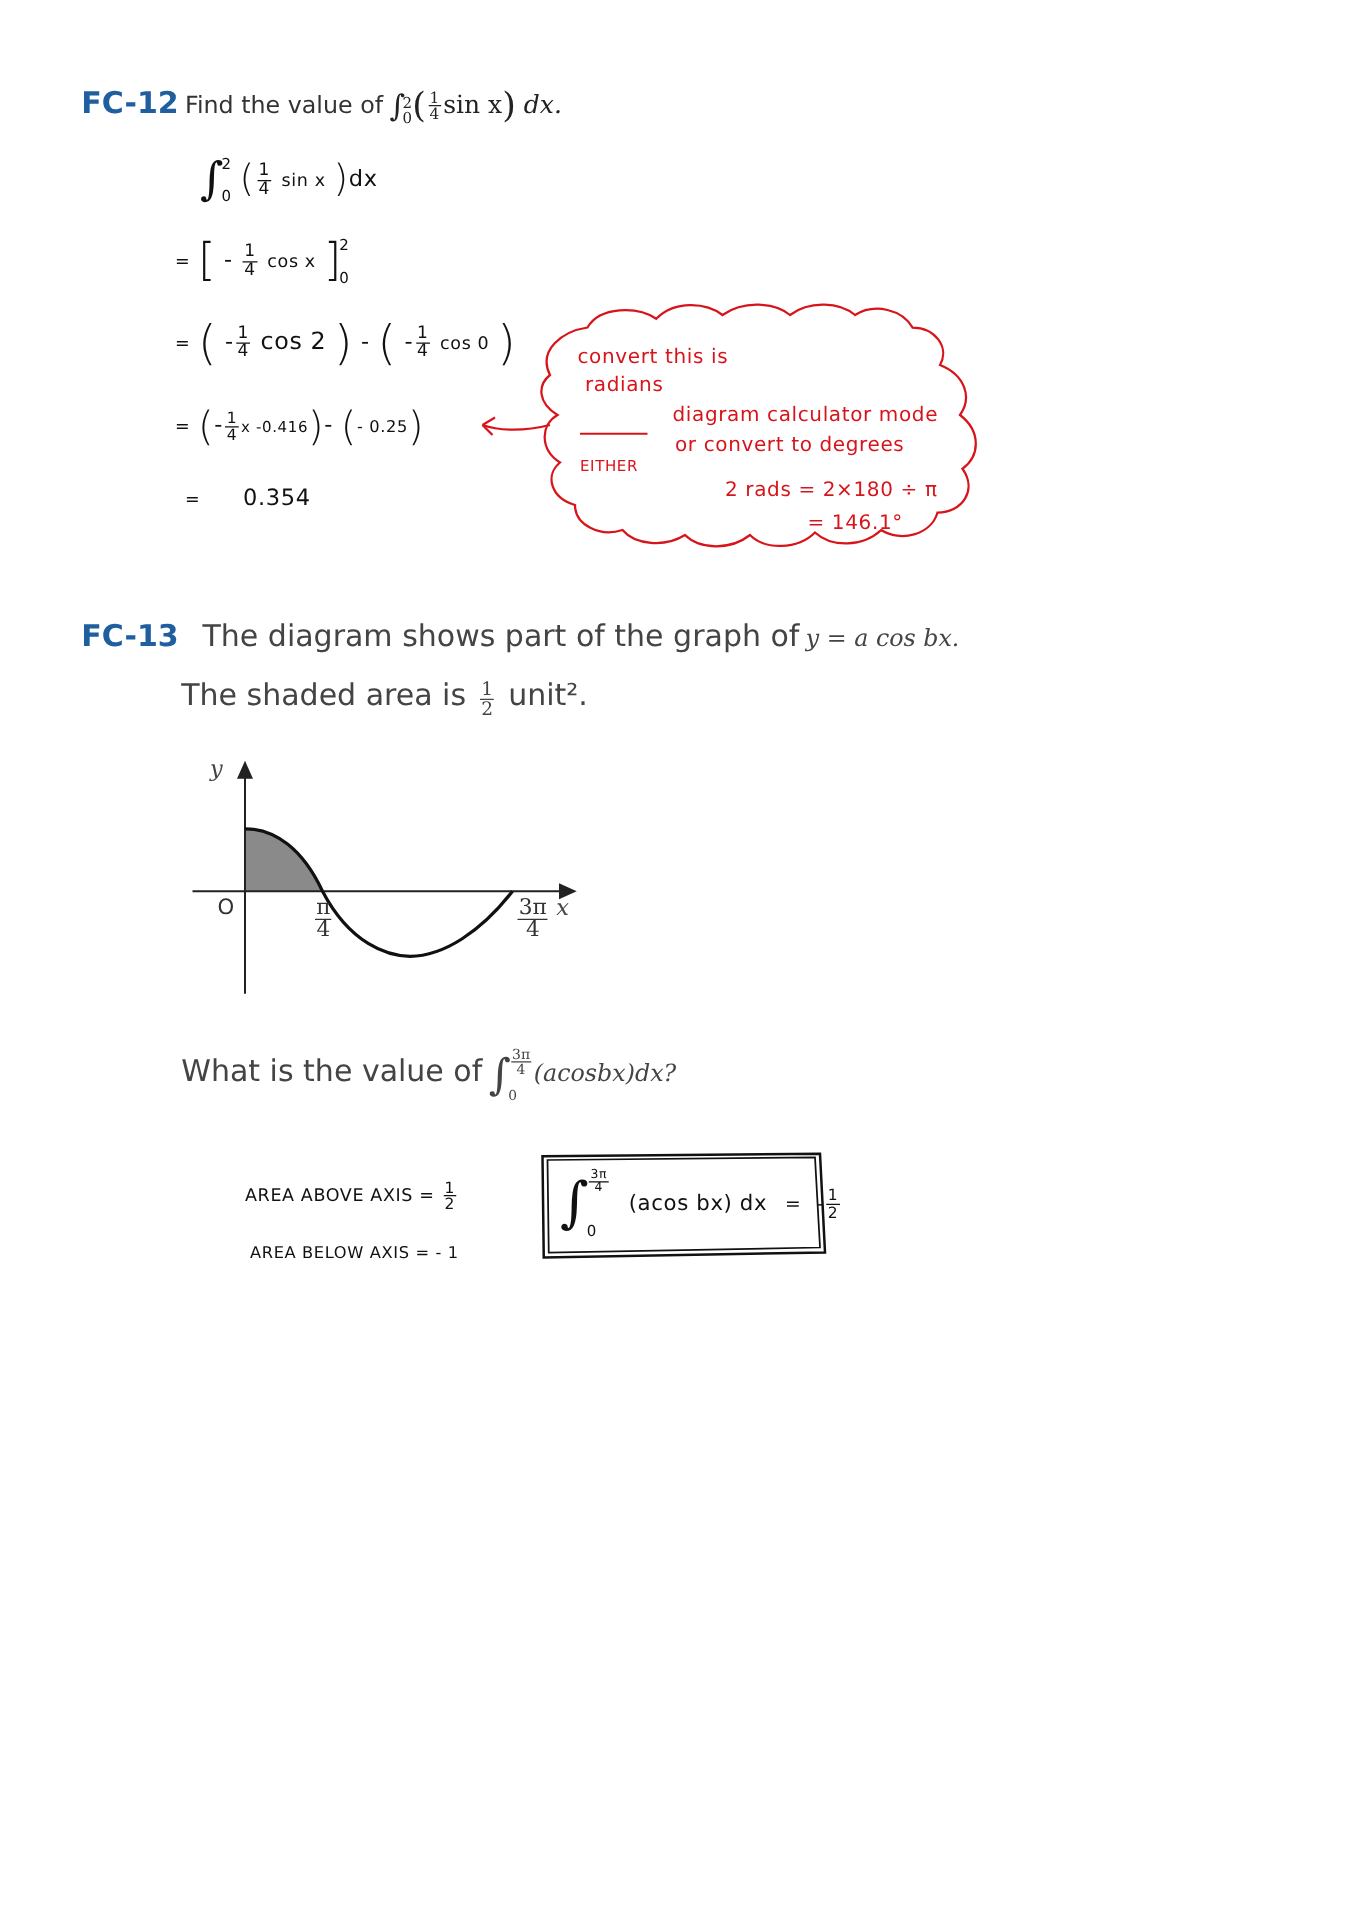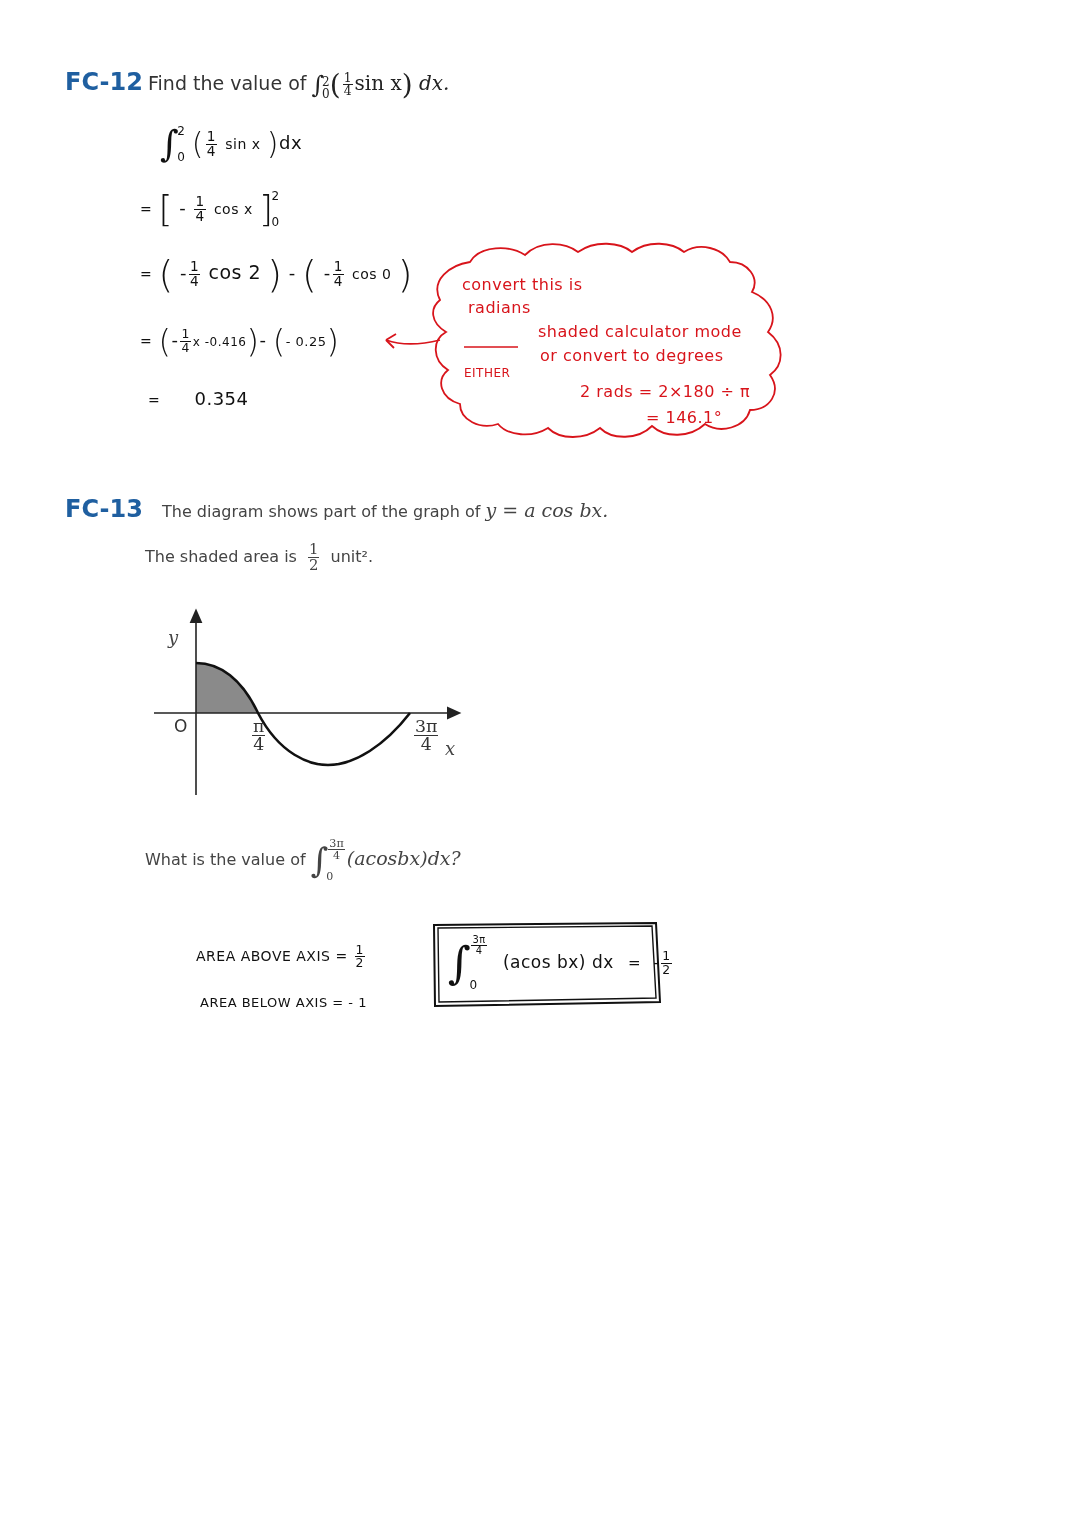--- a/index.html
+++ b/index.html
@@ -1,21 +1,21 @@
 <!DOCTYPE html>
 <html><head>
   <meta charset="utf-8">
   <style>
     html, body { margin: 0; padding: 0; background: #ffffff; }
     body { width: 1080px; height: 1527px; position: relative; overflow: hidden; font-family: "DejaVu Sans", sans-serif; color: #222; }
     .abs { position: absolute; }
     .fc-label { color: #1f5fa0; font-weight: bold; font-size: 24px; font-family: "DejaVu Sans", sans-serif; }
     .q-text { font-size: 19px; color: #333; font-family: "DejaVu Sans", sans-serif; }
-    .q-text-dim { font-size: 16px; color: #444; font-family: "DejaVu Sans", sans-serif; }
-    .serif-it { font-family: "DejaVu Serif", serif; font-style: italic; margin-top: 22px; }
+    .q-text-dim { font-size: 24px; color: #444; font-family: "DejaVu Sans", sans-serif; }
+    .serif-it { font-family: "DejaVu Serif", serif; font-style: italic; }
     .serif { font-family: "DejaVu Serif", serif; }
     .hand { font-family: "DejaVu Sans", sans-serif; font-size: 18px; color: #111; letter-spacing: 0.5px; }
     .hand-red { font-family: "DejaVu Sans", sans-serif; font-size: 16px; color: #d8141b; letter-spacing: 0.5px; }
     .frac { display: inline-flex; flex-direction: column; align-items: center; vertical-align: middle; line-height: 1; margin: 0 2px; }
     .frac .num { font-size: 0.62em; border-bottom: 1px solid currentColor; padding: 0 1px; }
     .frac .den { font-size: 0.62em; padding: 0 1px; }
     .lims { display: inline-flex; flex-direction: column; justify-content: space-between; vertical-align: middle; font-size: 0.6em; line-height: 1; height: 2em; margin-left: -2px; }
     .big-int { font-family: "DejaVu Serif", serif; font-size: 1.6em; vertical-align: middle; line-height: 1; }
     .paren { font-size: 1.6em; vertical-align: middle; line-height: 1; font-weight: 300; }
     svg { overflow: visible; }
@@ -102,21 +102,21 @@
 <svg class="abs" style="left:0; top:0;" width="1080" height="460">
   <path d="M440,300 C430,280 450,265 470,262 C480,245 510,245 525,255 C540,240 565,242 578,252 C595,240 620,242 632,252 C648,240 672,242 684,252 C700,242 722,248 730,262 C748,262 760,278 752,292 C772,300 778,318 768,332 C785,345 784,365 770,375 C782,392 770,410 750,410 C745,428 720,434 705,424 C690,438 665,438 652,426 C638,440 612,440 600,428 C585,440 560,440 548,428 C532,438 508,436 498,424 C480,430 460,420 460,404 C440,398 436,380 448,370 C432,360 432,340 446,332 C430,322 430,308 440,300 Z" fill="none" stroke="#d8141b" stroke-width="1.8"></path>
   <path d="M440,340 C420,345 400,345 386,340" fill="none" stroke="#d8141b" stroke-width="1.8"></path>
   <path d="M386,340 L396,334 M386,340 L394,348" fill="none" stroke="#d8141b" stroke-width="1.8"></path>
   <line x1="464" y1="347" x2="518" y2="347" stroke="#d8141b" stroke-width="1.5"></line>
 </svg>
 
 <div class="abs hand-red" style="left:462px; top:275px;">convert this is</div>
 <div class="abs hand-red" style="left:468px; top:298px;">radians</div>
 <div class="abs hand-red" style="left:464px; top:326px; font-size:12px;margin-top:40px;">EITHER</div>
-<div class="abs hand-red" style="left:538px; top:322px;">shaded calculator mode</div>
+<div class="abs hand-red" style="left:538px; top:322px;">diagram calculator mode</div>
 <div class="abs hand-red" style="left:540px; top:346px;text-align:center;">or convert to degrees</div>
 <div class="abs hand-red" style="left:580px; top:382px;">2 rads = 2×180 ÷ π</div>
 <div class="abs hand-red" style="left:646px; top:408px;">= 146.1°</div>
 
 <div class="abs" style="left:65px; top:495px; white-space:nowrap;">
   <span class="fc-label">FC-13</span>
   <span class="q-text-dim" style="margin-left:14px;">The diagram shows part of the graph of</span>
   <span class="serif-it" style="font-size:19px; color:#444;">y = a cos bx.</span>
 </div>
 

